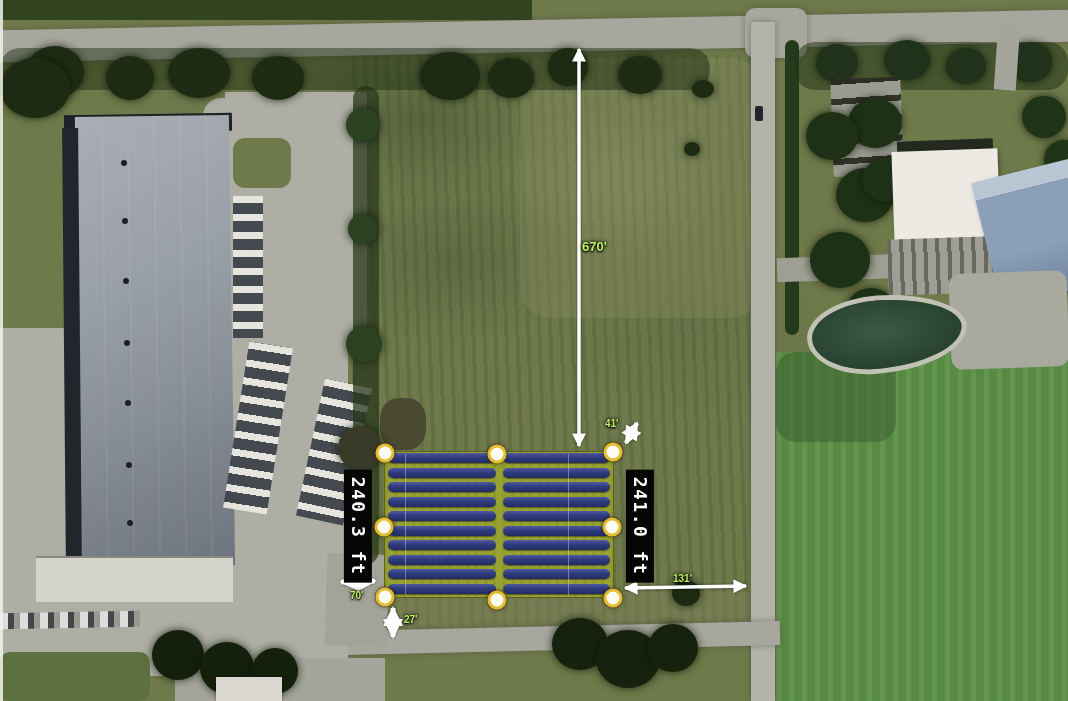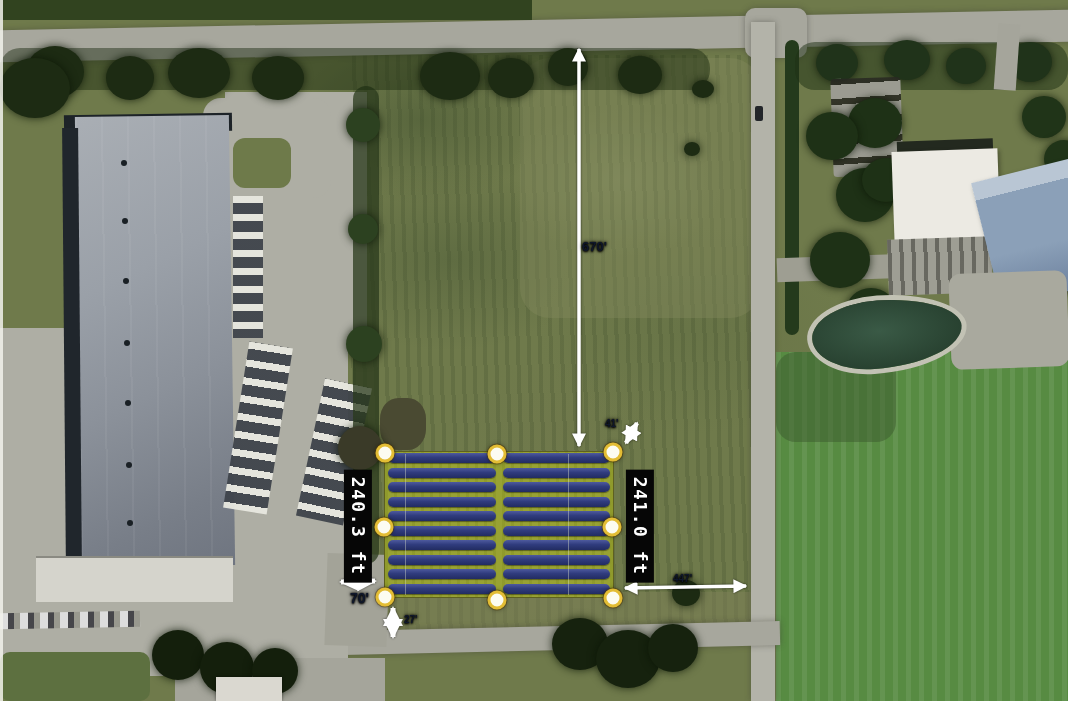--- a/index.html
+++ b/index.html
@@ -23,21 +23,21 @@
   .road{background:#a7a79d;box-shadow:0 0 6px rgba(60,60,50,.45);}
   .pave{background:#aeaea4;}
   .treeblob{border-radius:50%;background:#1d2b13;box-shadow:0 0 8px rgba(10,20,5,.8);}
   .mlabel{
     position:absolute;background:#060606;color:#fff;white-space:nowrap;
     font-family:"DejaVu Sans Mono",monospace;font-weight:700;
     padding:4px 7px;letter-spacing:1.5px;line-height:1.1;
   }
   .mlabel.vert{transform:translate(-50%,-50%) rotate(90deg);}
   .dist{
-    position:absolute;color:#0f172a;font-weight:700;font-size:10.5px;
+    position:absolute;color:#bef264;font-weight:700;font-size:10.5px;
     text-shadow:0 0 2px #000,0 1px 2px #000,0 0 4px #000;white-space:nowrap;
   }
   .array{
     position:absolute;left:384px;top:451px;width:230px;height:147px;
     background:
       repeating-linear-gradient(90deg, rgba(128,140,30,.35) 0 3px, transparent 3px 9px),
       #98a233;
     border:1.5px solid #5d6020;box-sizing:border-box;
   }
   .panels{position:absolute;left:3px;right:3px;top:1px;bottom:3px;display:flex;flex-direction:column;justify-content:space-between;}
@@ -217,20 +217,20 @@
     </defs>
     <line x1="579" y1="49" x2="579" y2="446" stroke="#ffffff" stroke-width="3.5" marker-start="url(#ah)" marker-end="url(#ah)"></line>
     <line x1="626" y1="443" x2="637" y2="423" stroke="#ffffff" stroke-width="4.5" marker-start="url(#ah)" marker-end="url(#ah)"></line>
     <line x1="625" y1="588" x2="746" y2="586" stroke="#ffffff" stroke-width="3.5" marker-start="url(#ah)" marker-end="url(#ah)"></line>
     <line x1="341" y1="582" x2="375" y2="581" stroke="#ffffff" stroke-width="5" marker-start="url(#ah)" marker-end="url(#ah)"></line>
     <line x1="393" y1="608" x2="393" y2="637" stroke="#ffffff" stroke-width="5" marker-start="url(#ah)" marker-end="url(#ah)"></line>
   </svg>
 
   <span class="dist" style="left:582px;top:239px;font-size:13px;">670'</span>
   <span class="dist" style="left:605px;top:418px;font-size:10px;">41'</span>
-  <span class="dist" style="left:673px;top:573px;font-size:10px;">447'</span>
-  <span class="dist" style="left:350px;top:590px;font-size:14px;">70'</span>
+  <span class="dist" style="left:673px;top:573px;font-size:10px;">131'</span>
+  <span class="dist" style="left:350px;top:590px;font-size:10px;">70'</span>
   <span class="dist" style="left:404px;top:614px;font-size:10px;">27'</span>
 
   <div class="mlabel vert" style="left:358px;top:526px;font-size:18px;">240.3 ft</div>
   <div class="mlabel vert" style="left:640px;top:526px;font-size:18px;">241.0 ft</div>
 
 </div>
 
 </body></html>

